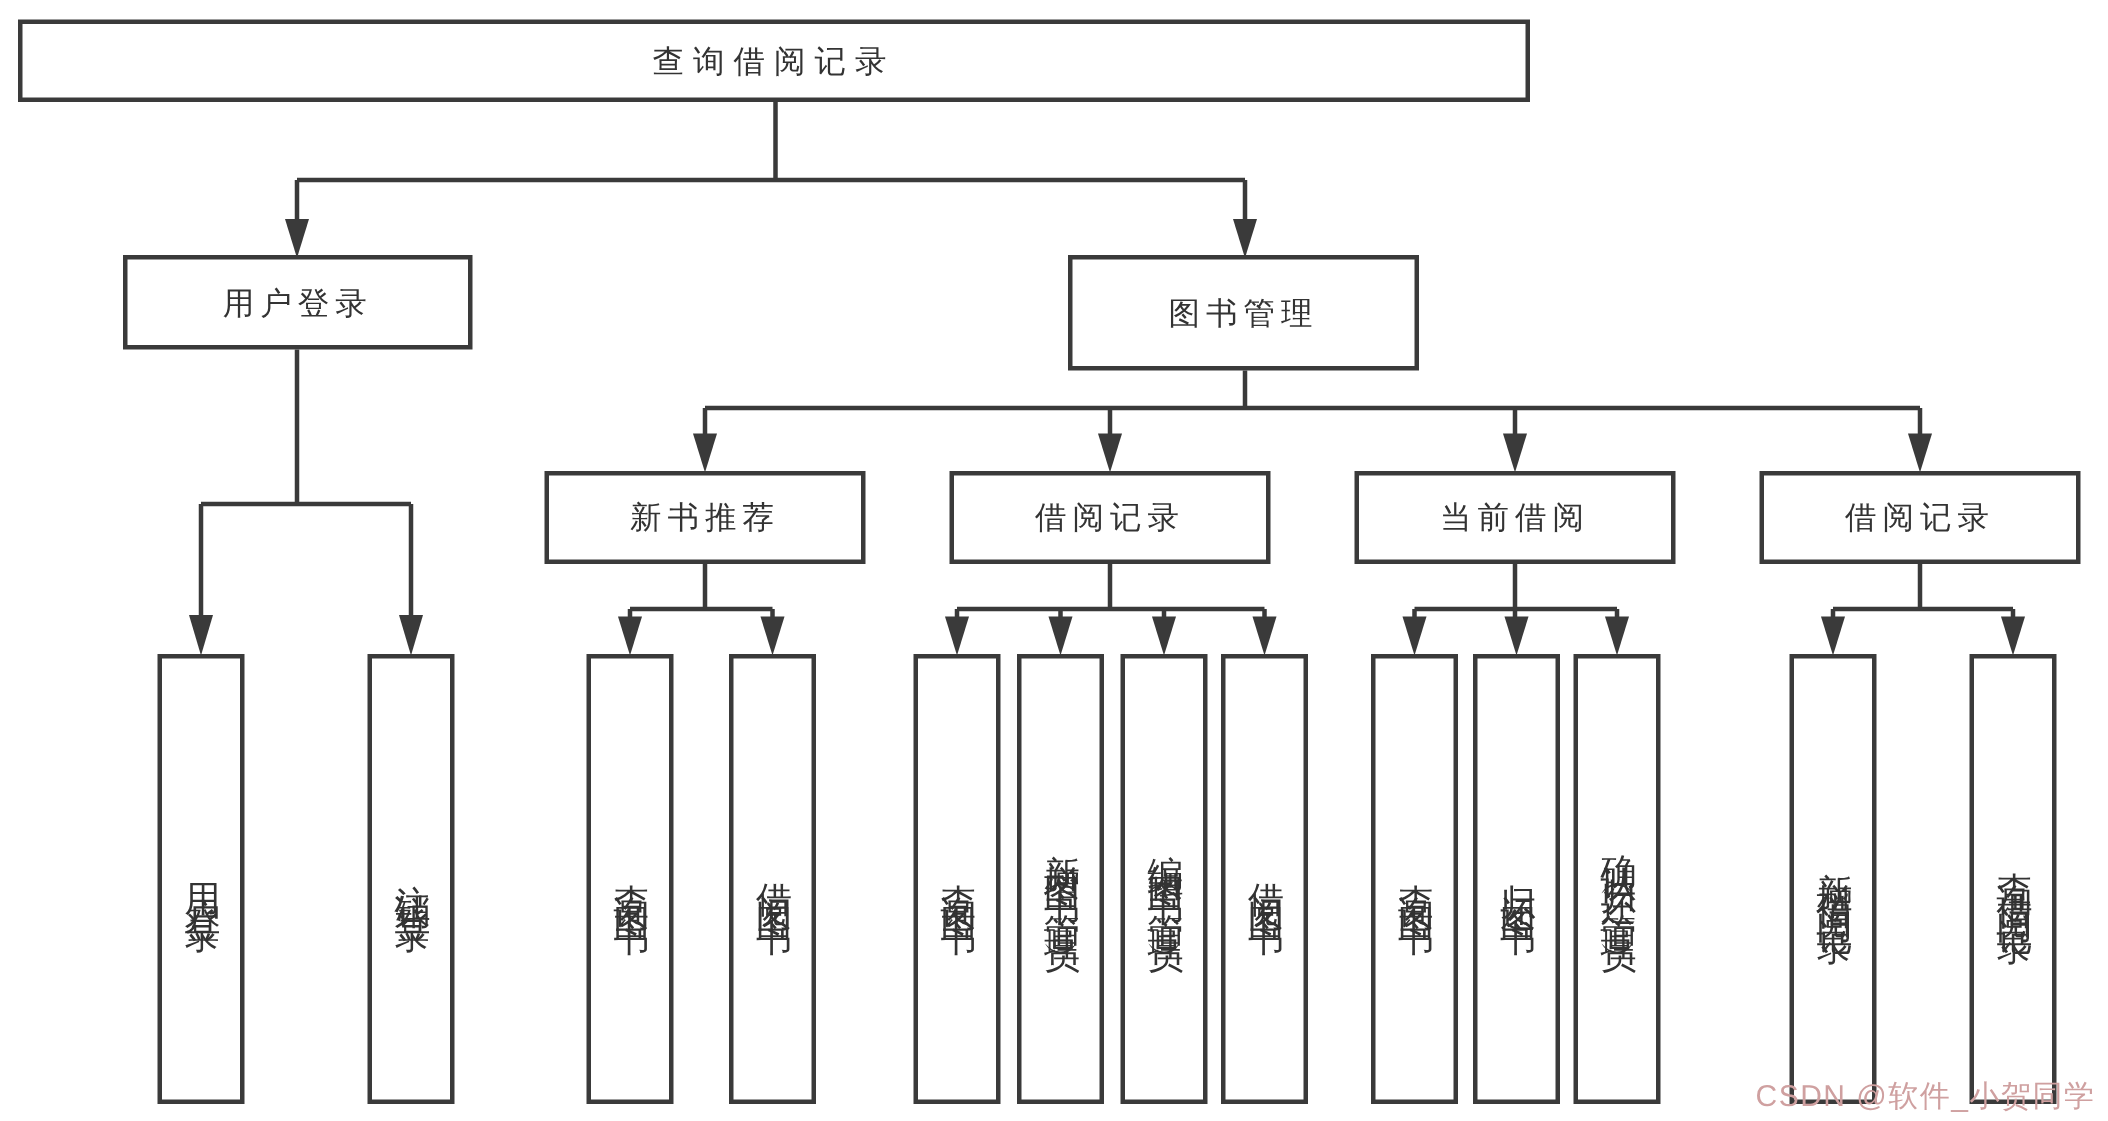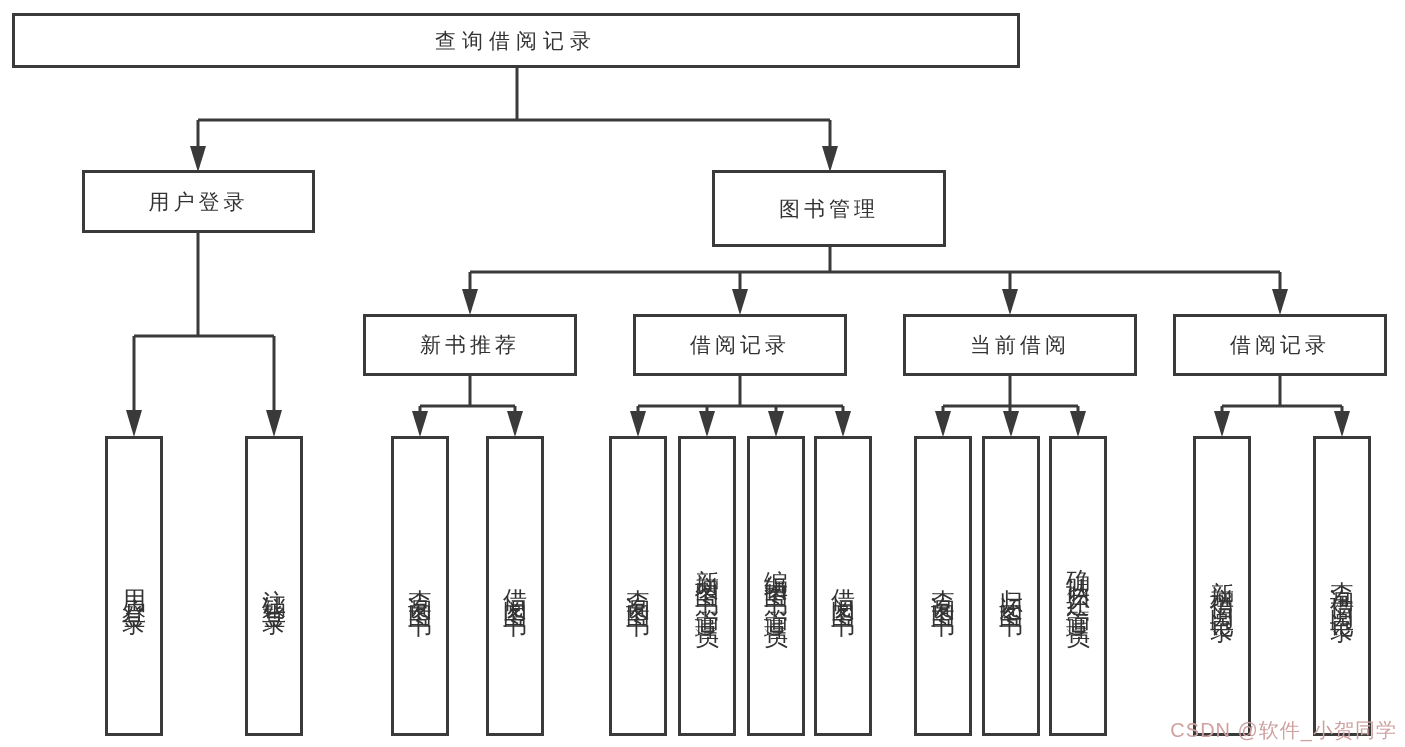--- a/index.html
+++ b/index.html
@@ -133,21 +133,21 @@
   <div class="box hbox" style="left:712px; top:170px; width:234px; height:77px;">
     <span>图书管理</span>
   </div>
 
   <div class="box hbox" style="left:363px; top:314px; width:214px; height:62px;">
     <span>新书推荐</span>
   </div>
   <div class="box hbox" style="left:633px; top:314px; width:214px; height:62px;">
     <span>借阅记录</span>
   </div>
-  <div class="box hbox" style="left:903px; top:314px; width:234px; height:62px;">
+  <div class="box hbox" style="left:903px; top:314px; width:214px; height:62px;">
     <span>当前借阅</span>
   </div>
   <div class="box hbox" style="left:1173px; top:314px; width:214px; height:62px;">
     <span>借阅记录</span>
   </div>
 
   <div class="box vbox" style="left:105px; top:436px; width:58px; height:300px;">
     <span>用户登录</span>
   </div>
   <div class="box vbox" style="left:245px; top:436px; width:58px; height:300px;">

